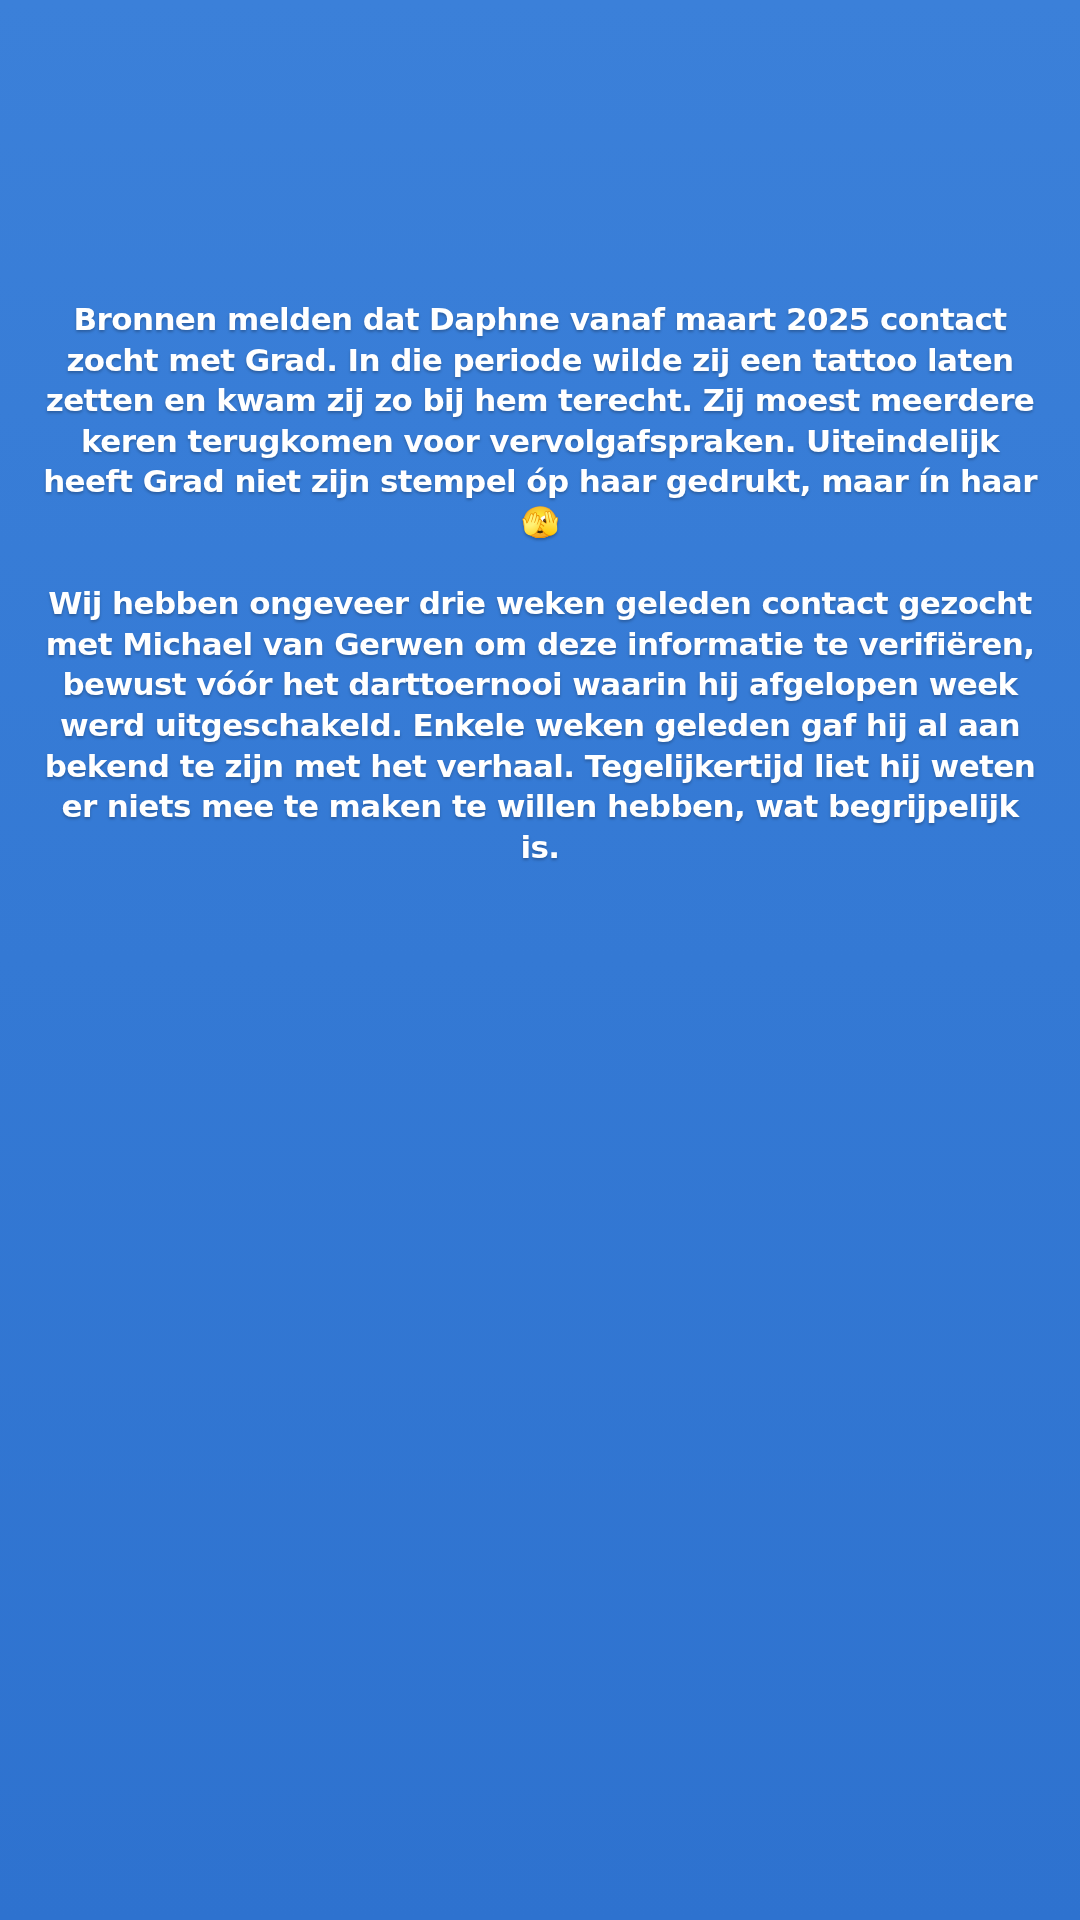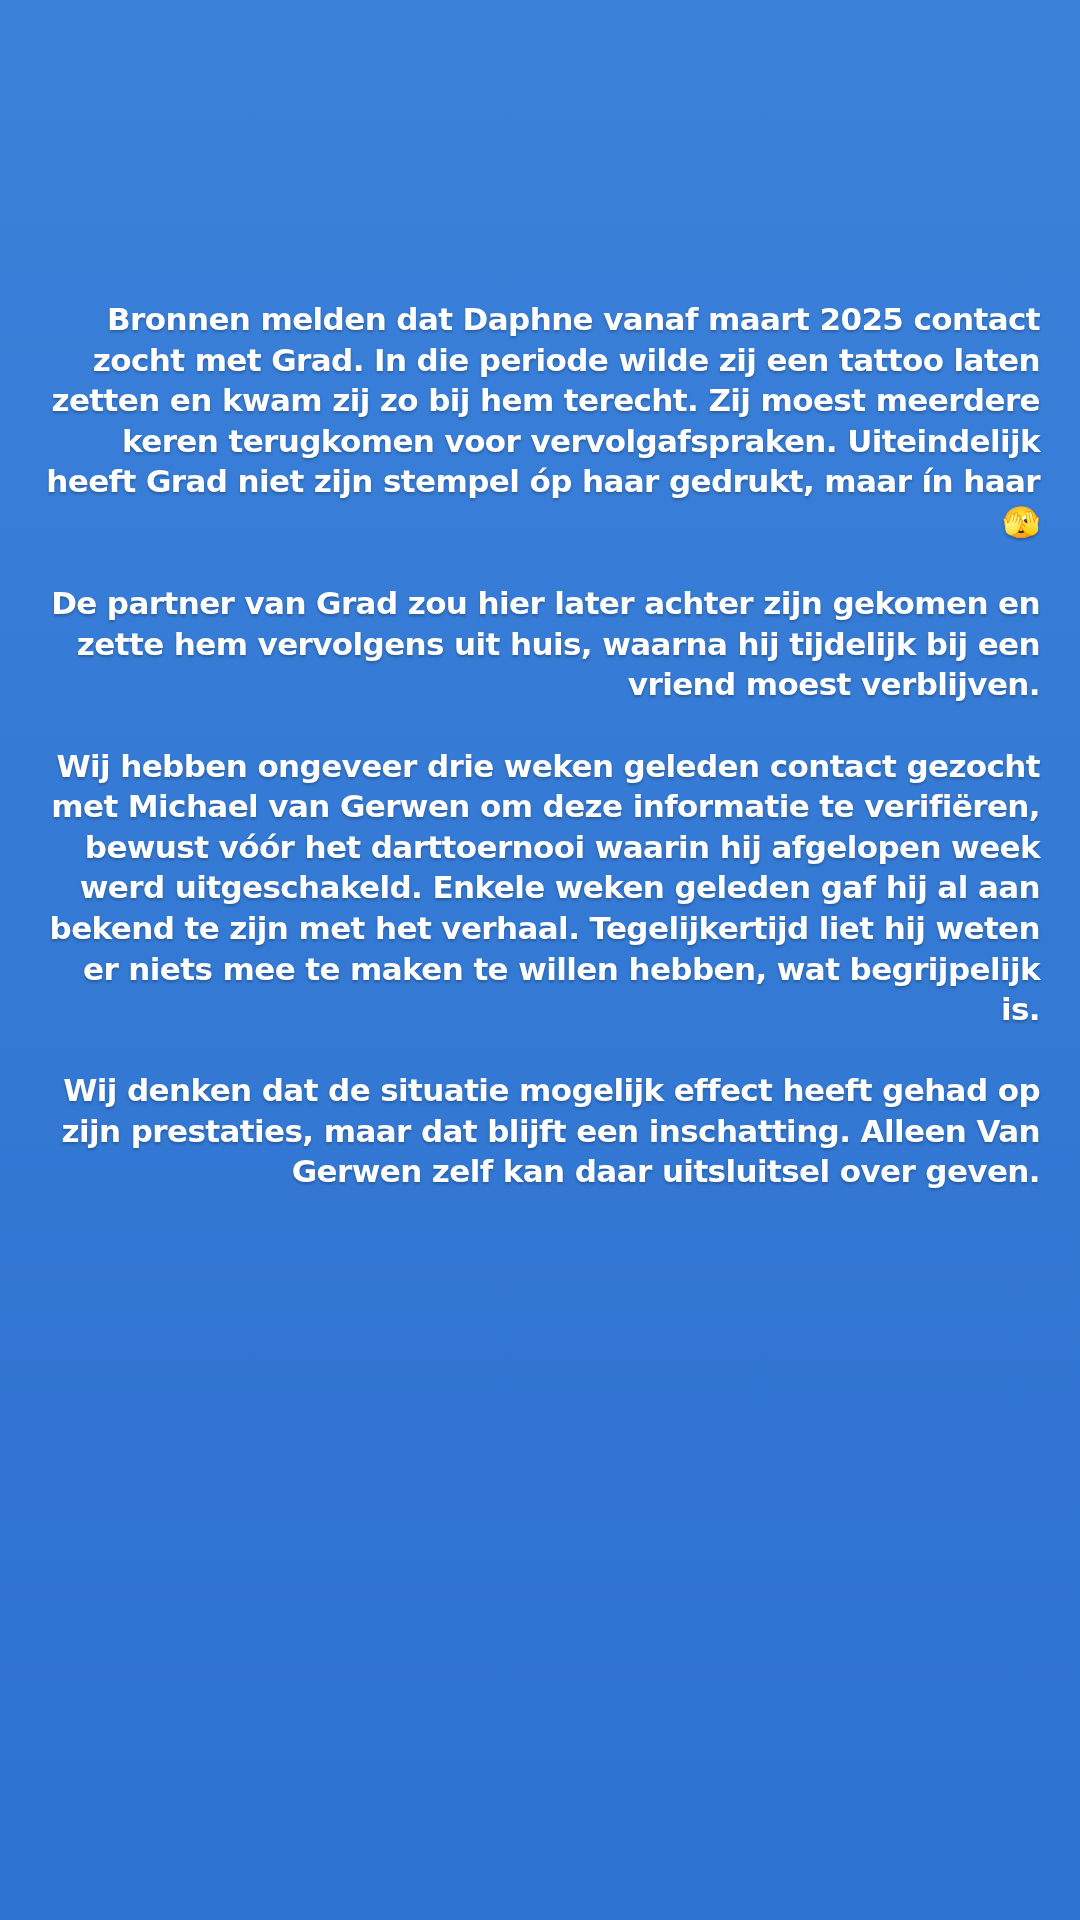--- a/index.html
+++ b/index.html
@@ -12,21 +12,21 @@
     overflow: hidden;
     background: linear-gradient(180deg, #3b80d9 0%, #3479d4 50%, #2e72cf 100%);
     position: relative;
     font-family: "DejaVu Sans", "Liberation Sans", sans-serif;
   }
   .story {
     position: absolute;
     left: 40px;
     right: 40px;
     top: 299px;
-    text-align: right;
+    text-align: center;
     color: #ffffff;
     font-weight: bold;
     font-size: 31px;
     line-height: 40.6px;
     letter-spacing: -0.6px;
     text-shadow: 0 2px 3px rgba(0,0,0,0.25);
   }
   .para {
     margin: 0 0 40.6px 0;
     white-space: pre-line;
@@ -40,25 +40,19 @@
 </head>
 <body>
 
 <div class="story">
   <p class="para"><span>Bronnen melden dat Daphne vanaf maart 2025 contact
 zocht met Grad. In die periode wilde zij een tattoo laten
 zetten en kwam zij zo bij hem terecht. Zij moest meerdere
 keren terugkomen voor vervolgafspraken. Uiteindelijk
 heeft Grad niet zijn stempel óp haar gedrukt, maar ín haar
 </span><span class="emoji">🫣</span></p>
-  <p class="para"><span>De partner van Grad zou hier later achter zijn gekomen en
-zette hem vervolgens uit huis, waarna hij tijdelijk bij een
-vriend moest verblijven.</span></p>
   <p class="para"><span>Wij hebben ongeveer drie weken geleden contact gezocht
 met Michael van Gerwen om deze informatie te verifiëren,
 bewust vóór het darttoernooi waarin hij afgelopen week
 werd uitgeschakeld. Enkele weken geleden gaf hij al aan
 bekend te zijn met het verhaal. Tegelijkertijd liet hij weten
 er niets mee te maken te willen hebben, wat begrijpelijk is.</span></p>
-  <p class="para"><span>Wij denken dat de situatie mogelijk effect heeft gehad op
-zijn prestaties, maar dat blijft een inschatting. Alleen Van
-Gerwen zelf kan daar uitsluitsel over geven.</span></p>
 </div>
 
 </body></html>

